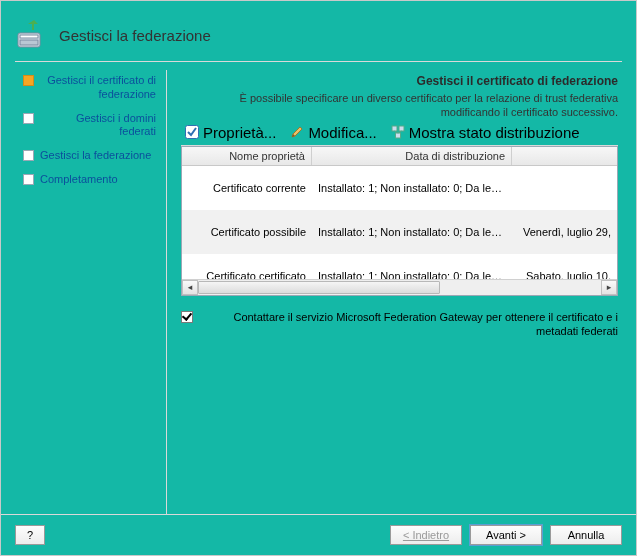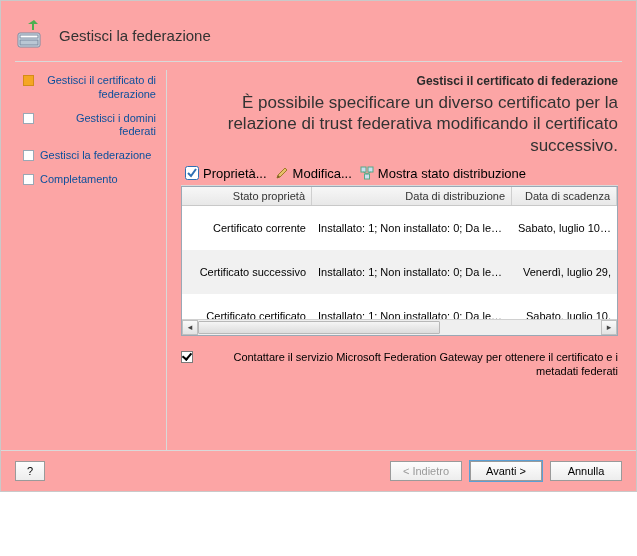--- a/index.html
+++ b/index.html
@@ -6,23 +6,23 @@
   html, body {
     margin: 0; padding: 0;
     width: 637px; height: 556px;
     font-family: "Segoe UI", Tahoma, sans-serif;
     font-size: 11px;
     background: #ffffff;
     color: #000;
     overflow: hidden;
   }
   .window {
-    width: 637px; height: 492px;
+    width: 637px; height: 556px;
     border: 1px solid #c9c9c9;
-    background: #fca5a5;
+    background: #14b8a6;
     display: flex;
     flex-direction: column;
   }
   .header {
     display: flex;
     align-items: center;
     padding: 18px 14px 4px 14px;
     gap: 12px;
   }
   .header .title {
@@ -76,32 +76,31 @@
     flex-direction: column;
     min-width: 0;
   }
   .content h2 {
     margin: 0 0 4px 0;
     font-size: 12px;
     font-weight: bold;
     color: #2b2b2b;
   }
   .desc {
-    font-size: 17px;
+    font-size: 11px;
     color: #333;
-    margin-bottom: 6px;
     line-height: 1.25;
   }
   .toolbar {
     display: flex;
-    gap: 4px;
+    gap: 10px;
     align-items: center;
     padding: 3px 2px;
     border-bottom: 1px solid #d9d9d9;
-    font-size: 13px;
+    font-size: 15px;
   }
   .tb-btn {
     display: flex;
     align-items: center;
     gap: 4px;
     cursor: pointer;
     padding: 1px 2px;
   }
   .ico {
     width: 14px; height: 14px;
@@ -216,20 +215,21 @@
     font-size: 11px;
     min-width: 72px;
     text-align: center;
     cursor: pointer;
     font-family: inherit;
   }
   .btn.small { min-width: 30px; }
   .btn:disabled, .btn.disabled {
     color: #9a9a9a;
     cursor: default;
+    text-decoration: underline;
   }
   .btn.primary {
     box-shadow: 0 0 0 1px #5a9fd4;
   }
   .footer .spacer { flex: 1; }
   .footer .btn + .btn { margin-left: 8px; }
 </style>
 </head>
 <body>
 
@@ -300,32 +300,30 @@
               <rect x="4.5" y="8" width="5" height="5" fill="#cde" stroke="#5a8"></rect>
               <path d="M3.5 6 L7 8 M10.5 6 L7 8" stroke="#5a8"></path>
             </svg>
           </span>
           <span>Mostra stato distribuzione</span>
         </div>
       </div>
 
       <div class="table-wrap">
         <div class="thead">
-          <div class="th c0">Stato proprietà</div>
+          <div class="th c0">Nome proprietà</div>
           <div class="th c1">Data di distribuzione</div>
-          <div class="th c2">Data di scadenza</div>
         </div>
         <div class="tbody">
           <div class="tr">
             <div class="td c0">Certificato corrente</div>
             <div class="td c1">Installato: 1; Non installato: 0; Da leggere...</div>
-            <div class="td c2">Sabato, luglio 10, 2</div>
           </div>
           <div class="tr alt">
-            <div class="td c0">Certificato successivo</div>
+            <div class="td c0">Certificato possibile</div>
             <div class="td c1">Installato: 1; Non installato: 0; Da leggere...</div>
             <div class="td c2">Venerdì, luglio 29,</div>
           </div>
           <div class="tr">
             <div class="td c0">Certificato certificato</div>
             <div class="td c1">Installato: 1; Non installato: 0; Da leggere...</div>
             <div class="td c2">Sabato, luglio 10,</div>
           </div>
         </div>
         <div class="hscroll">

